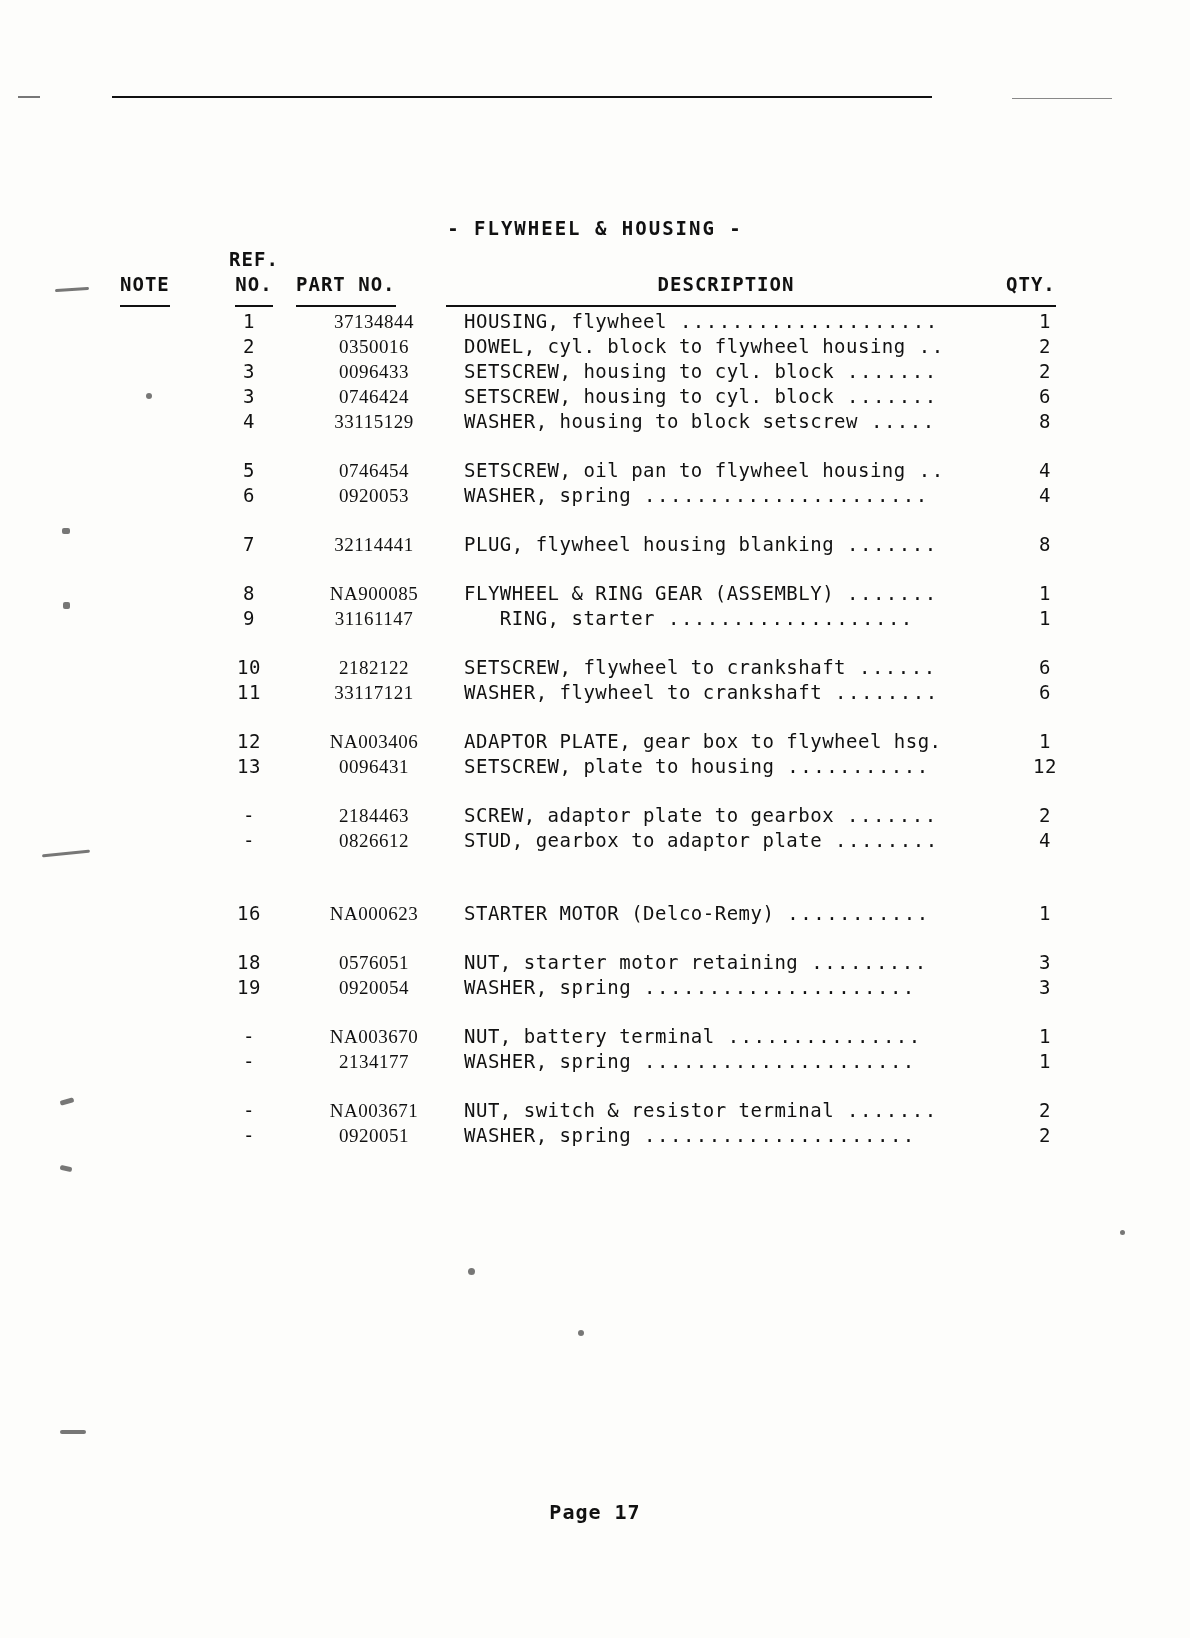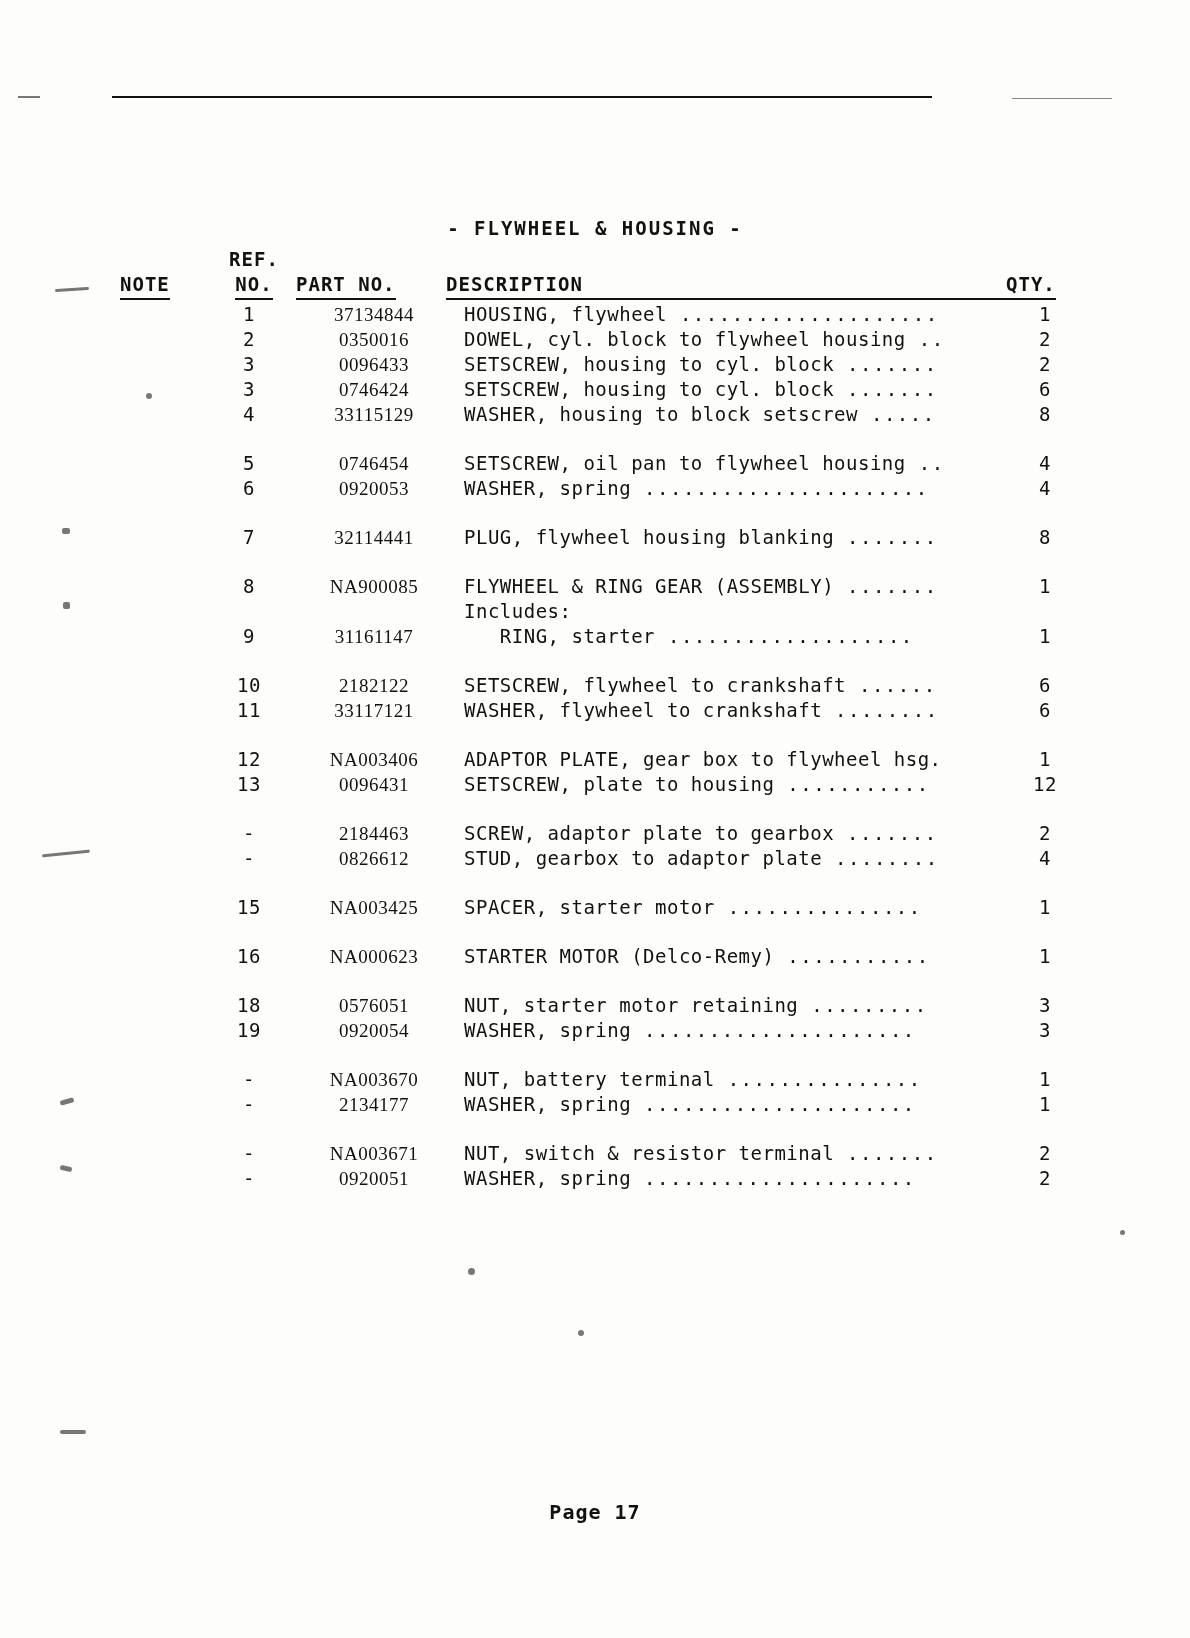--- a/index.html
+++ b/index.html
@@ -75,21 +75,22 @@
   table.parts th {
     font-weight: 600;
     text-align: left;
     vertical-align: bottom;
     padding: 0 0 2px 0;
     letter-spacing: 1px;
   }
   .th-inner {
     display: inline-block;
     border-bottom: 2px solid #111;
-    padding-bottom: 1px;
+    padding-bottom: 8px;
+    text-align: center;
   }
 
   th.c-note { width: 92px; text-align: center; }
   th.c-ref  { width: 84px; text-align: center; }
   th.c-part { width: 150px; text-align: left; }
   th.c-desc { width: 560px; text-align: center; }
   th.c-qty  { width: 78px;  text-align: center; }
 
   .ref-stack {
     display: block;
@@ -232,27 +233,20 @@
         </tr>
         <tr>
           <td class="c-note"></td>
           <td class="c-ref">8</td>
           <td class="c-part">NA900085</td>
           <td class="c-desc"><span>FLYWHEEL &amp; RING GEAR (ASSEMBLY)</span><span class="dots"> .......</span></td>
           <td class="c-qty">1</td>
         </tr>
         <tr>
           <td class="c-note"></td>
-          <td class="c-ref"></td>
-          <td class="c-part"></td>
-          <td class="c-desc"><span>Includes:</span><span class="dots"></span></td>
-          <td class="c-qty"></td>
-        </tr>
-        <tr>
-          <td class="c-note"></td>
           <td class="c-ref">9</td>
           <td class="c-part">31161147</td>
           <td class="c-desc"><span>   RING, starter</span><span class="dots"> ...................</span></td>
           <td class="c-qty">1</td>
         </tr>
         <tr class="gap">
           <td colspan="5"> </td>
         </tr>
         <tr>
           <td class="c-note"></td>
@@ -298,27 +292,20 @@
         <tr>
           <td class="c-note"></td>
           <td class="c-ref">-</td>
           <td class="c-part">0826612</td>
           <td class="c-desc"><span>STUD, gearbox to adaptor plate</span><span class="dots"> ........</span></td>
           <td class="c-qty">4</td>
         </tr>
         <tr class="gap">
           <td colspan="5"> </td>
         </tr>
-        <tr>
-          <td class="c-note"></td>
-          <td class="c-ref">15</td>
-          <td class="c-part">NA003425</td>
-          <td class="c-desc"><span>SPACER, starter motor</span><span class="dots"> ...............</span></td>
-          <td class="c-qty">1</td>
-        </tr>
         <tr class="gap">
           <td colspan="5"> </td>
         </tr>
         <tr>
           <td class="c-note"></td>
           <td class="c-ref">16</td>
           <td class="c-part">NA000623</td>
           <td class="c-desc"><span>STARTER MOTOR (Delco-Remy)</span><span class="dots"> ...........</span></td>
           <td class="c-qty">1</td>
         </tr>

